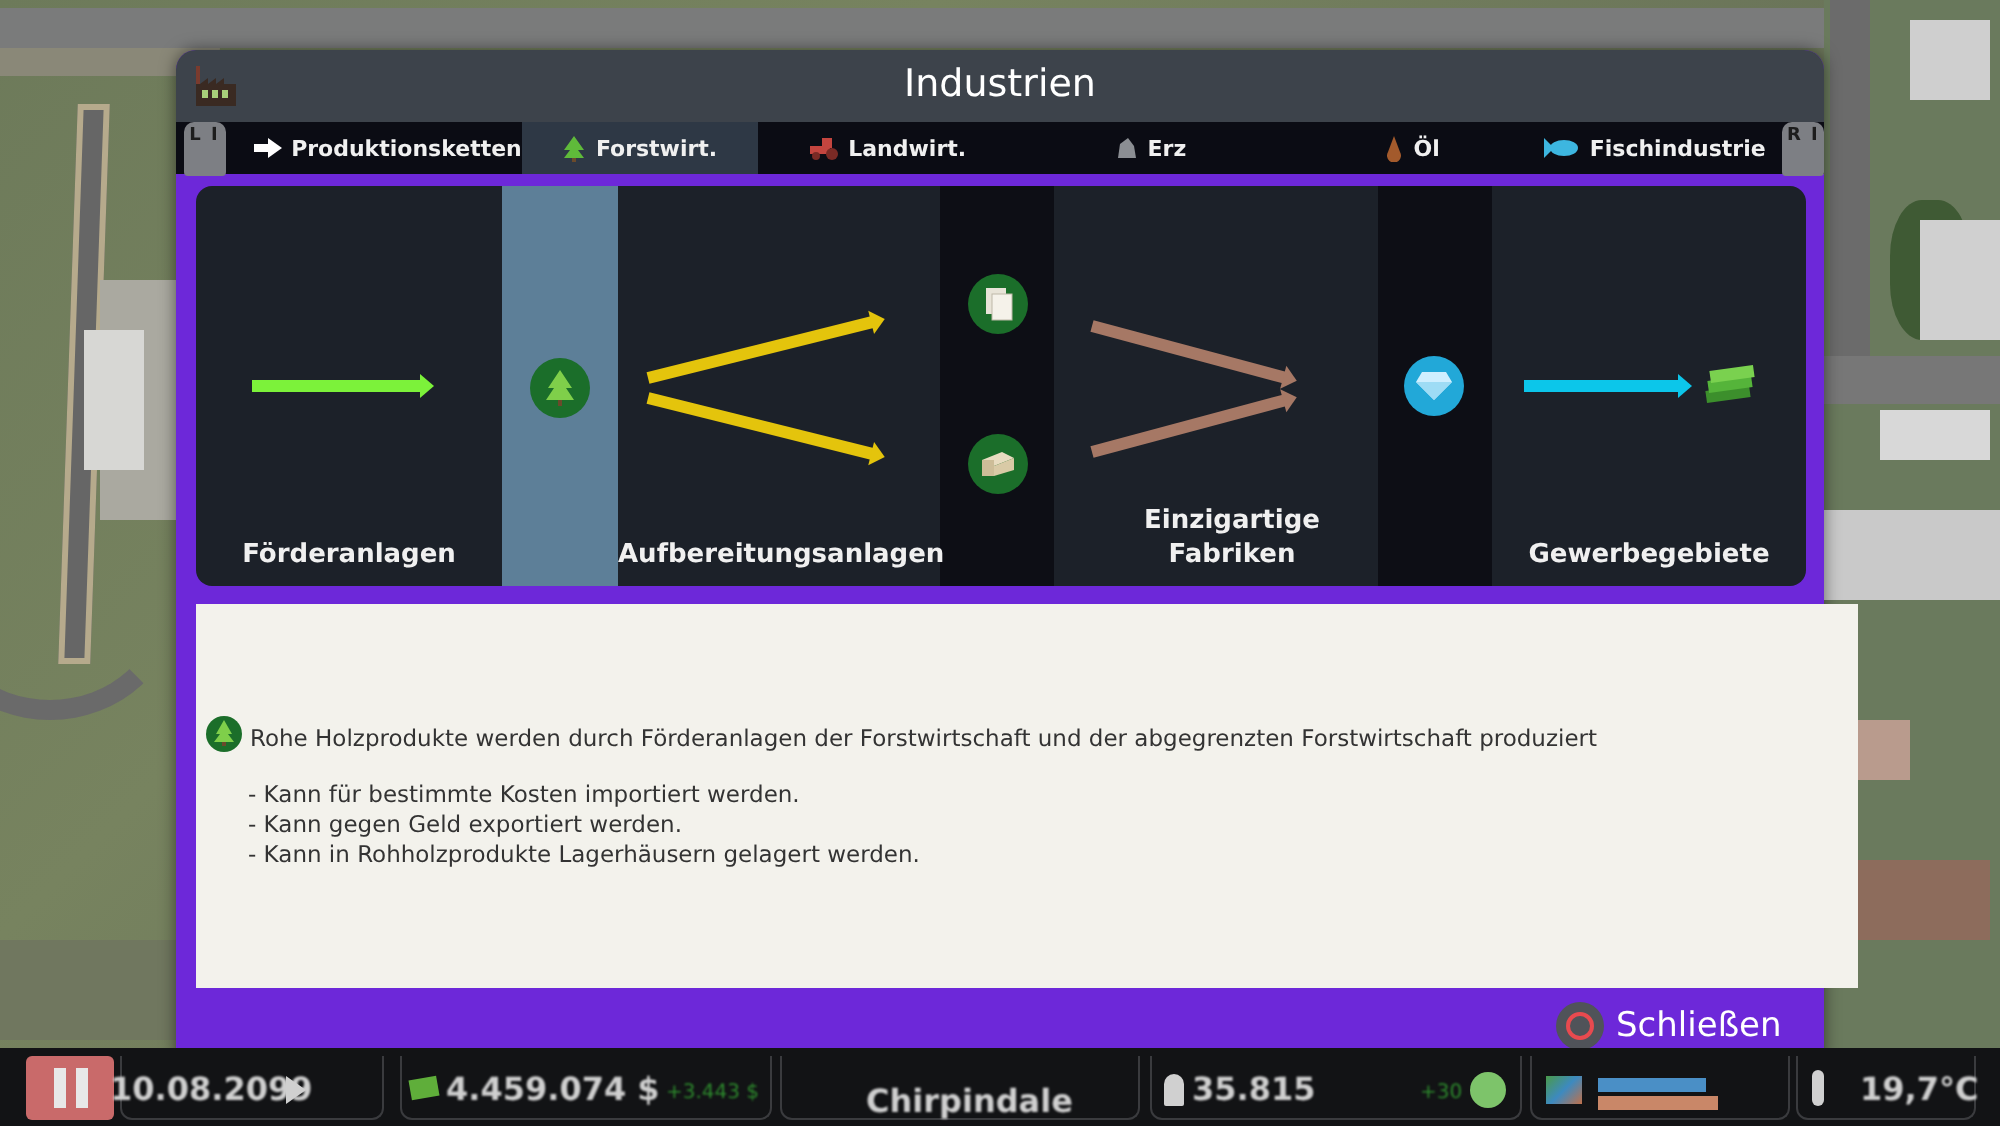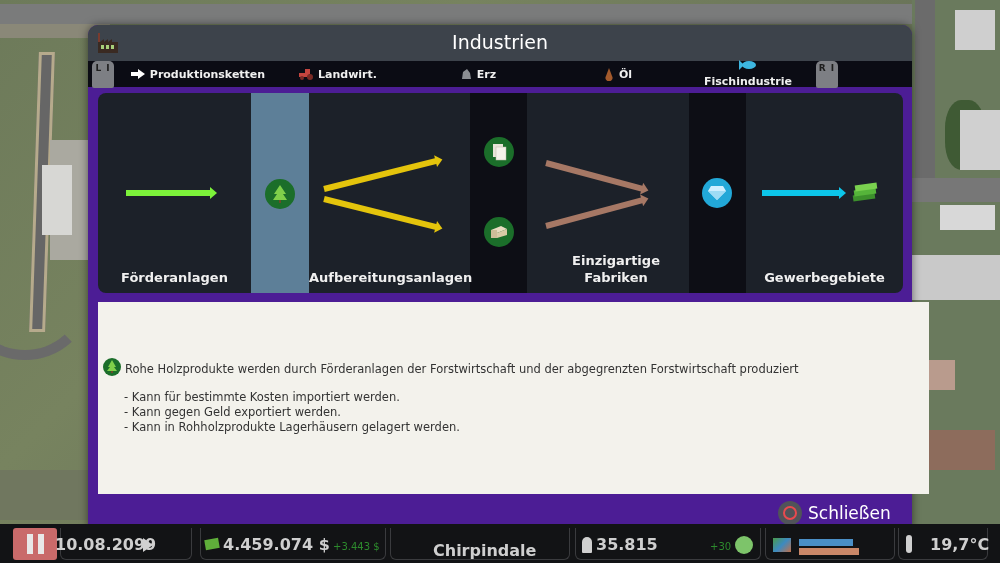--- a/index.html
+++ b/index.html
@@ -27,21 +27,21 @@
   .map .r-bld3 { position: absolute; left: 940px; top: 205px; width: 55px; height: 25px; background: #d8d8d8; }
   .map .r-tree { position: absolute; left: 945px; top: 100px; width: 40px; height: 70px; background: #3f5a34; border-radius: 40%; }
   .map .r-rocks { position: absolute; left: 912px; top: 255px; width: 88px; height: 45px; background: #c9c9c9; }
   .map .r-bld4 { position: absolute; left: 925px; top: 360px; width: 30px; height: 30px; background: #b99b8d; }
   .map .r-bld5 { position: absolute; left: 925px; top: 430px; width: 70px; height: 40px; background: #8d6c5c; }
   .map .bottom-strip { position: absolute; left: 0; top: 470px; width: 90px; height: 50px; background: #70775f; }
 
   
   .dialog {
     position: absolute; left: 88px; top: 25px; width: 824px; height: 510px;
-    background: #4c1d95; border-radius: 10px;
+    background: #6d28d9; border-radius: 10px;
     box-shadow: 0 0 8px rgba(0,0,0,0.5);
   }
   .dialog-header { position: absolute; left: 0; top: 0; width: 824px; height: 36px; background: #3d434b; border-radius: 10px 10px 0 0; }
   .factory-icon { position: absolute; left: 8px; top: 6px; width: 24px; height: 24px; }
   .dialog-title {
     position: absolute; left: 0; right: 0; top: 6px; text-align: center;
     color: #ffffff; font-size: 19px; font-family: "DejaVu Sans", sans-serif;
   }
 
   
@@ -126,20 +126,29 @@
     <div class="shoulder l">L I</div>
     <div class="tab" style="width:140px;">
       <span>
         <svg width="14" height="10" viewBox="0 0 14 10">
             <rect x="0" y="3" width="8" height="4" fill="#fff"></rect>
             <polygon points="7,0 14,5 7,10" fill="#fff"></polygon>
           </svg>
       </span>
       <span>Produktionsketten</span>
     </div>
+    <div class="tab active" style="width:126px;">
+      <span>
+        <svg width="12" height="13" viewBox="0 0 12 13">
+            <polygon points="6,0 11,7 8,7 11,11 1,11 4,7 1,7" fill="#5fba3a"></polygon>
+            <rect x="5" y="11" width="2" height="2" fill="#6b4a2b"></rect>
+          </svg>
+      </span>
+      <span>Forstwirt.</span>
+    </div>
     <div class="tab" style="width:140px;">
       <span>
         <svg width="14" height="11" viewBox="0 0 14 11">
             <rect x="0" y="4" width="10" height="4" fill="#c4453f"></rect>
             <rect x="6" y="0" width="5" height="5" fill="#c4453f"></rect>
             <circle cx="3" cy="9" r="2" fill="#7a2a25"></circle>
             <circle cx="11" cy="8" r="3" fill="#7a2a25"></circle>
           </svg>
       </span>
       <span>Landwirt.</span>
@@ -153,21 +162,21 @@
       <span>Erz</span>
     </div>
     <div class="tab" style="width:140px;">
       <span>
         <svg width="10" height="13" viewBox="0 0 10 13">
             <path d="M5 0 L8 8 A3.5 3.5 0 1 1 2 8 Z" fill="#a35a2c"></path>
           </svg>
       </span>
       <span>Öl</span>
     </div>
-    <div class="tab" style="width:120px;flex-direction:column;">
+    <div class="tab" style="width:120px;">
       <span>
         <svg width="18" height="10" viewBox="0 0 18 10">
             <ellipse cx="10" cy="5" rx="7" ry="4" fill="#3db6e0"></ellipse>
             <polygon points="0,0 5,5 0,10" fill="#3db6e0"></polygon>
           </svg>
       </span>
       <span>Fischindustrie</span>
     </div>
     <div class="shoulder r">R I</div>
   </div>

